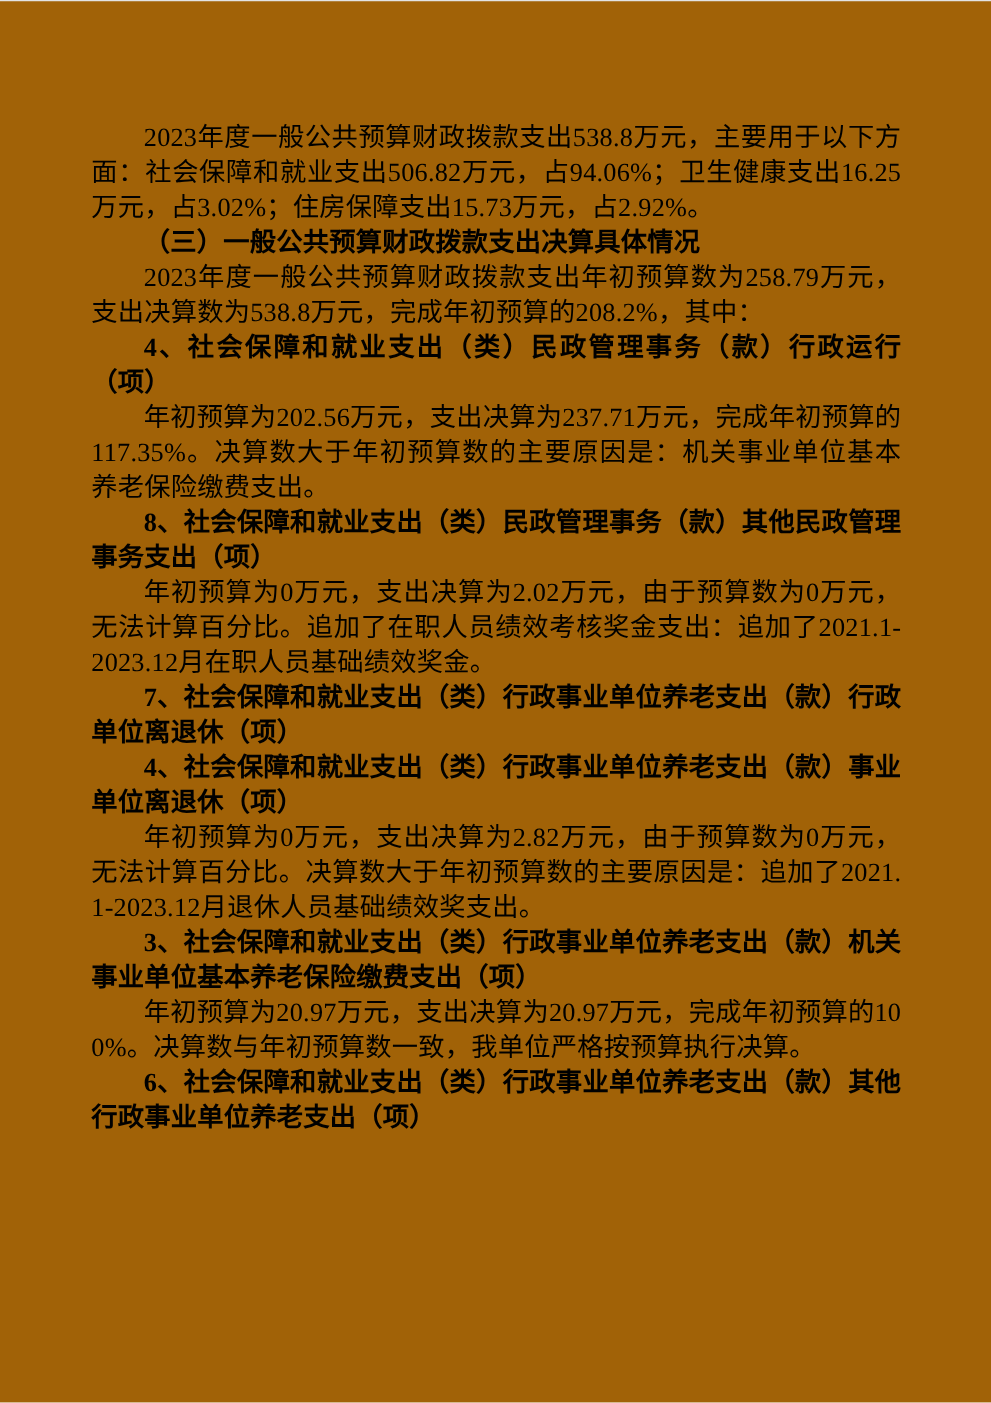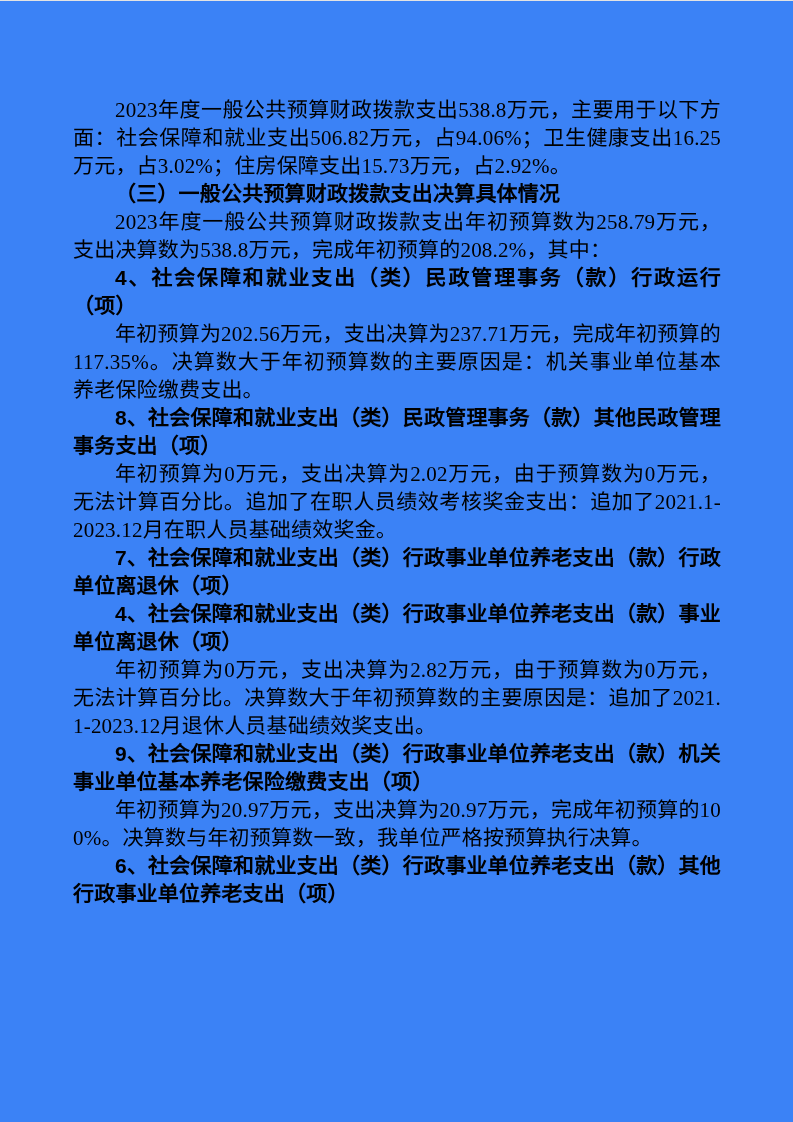--- a/index.html
+++ b/index.html
@@ -5,55 +5,55 @@
   html, body {
     margin: 0;
     padding: 0;
     background: #ffffff;
   }
   .page {
     position: relative;
     width: 793px;
     height: 1122px;
     box-sizing: border-box;
-    background: #3b82f6;
+    background: #a16207;
     border-top: 1px solid #e3e3e3;
     padding: 95px 72px 0 73px;
     overflow: hidden;
     color: #000000;
   }
   .para {
     margin: 0;
     font-size: 21px;
     line-height: 28px;
     text-indent: 2em;
     text-align: justify;
     text-justify: inter-ideograph;
     letter-spacing: 0.2px;
     word-break: break-all;
   }
   .para.body {
     font-family: "Liberation Serif", "DejaVu Serif", serif;
     font-weight: 400;
   }
   .para.heading {
-    font-family: Liberation Sans, sans-serif;
+    font-family: Liberation Serif, serif;
     font-weight: 700;
   }
 </style>
 </head>
 <body>
 
 <div class="page">
   <p class="para body">2023年度一般公共预算财政拨款支出538.8万元，主要用于以下方面：社会保障和就业支出506.82万元，占94.06%；卫生健康支出16.25万元，占3.02%；住房保障支出15.73万元，占2.92%。</p>
   <p class="para heading">（三）一般公共预算财政拨款支出决算具体情况</p>
   <p class="para body">2023年度一般公共预算财政拨款支出年初预算数为258.79万元，支出决算数为538.8万元，完成年初预算的208.2%，其中：</p>
   <p class="para heading">4、社会保障和就业支出（类）民政管理事务（款）行政运行（项）</p>
   <p class="para body">年初预算为202.56万元，支出决算为237.71万元，完成年初预算的117.35%。决算数大于年初预算数的主要原因是：机关事业单位基本养老保险缴费支出。</p>
   <p class="para heading">8、社会保障和就业支出（类）民政管理事务（款）其他民政管理事务支出（项）</p>
   <p class="para body">年初预算为0万元，支出决算为2.02万元，由于预算数为0万元，无法计算百分比。追加了在职人员绩效考核奖金支出：追加了2021.1-2023.12月在职人员基础绩效奖金。</p>
   <p class="para heading">7、社会保障和就业支出（类）行政事业单位养老支出（款）行政单位离退休（项）</p>
   <p class="para heading">4、社会保障和就业支出（类）行政事业单位养老支出（款）事业单位离退休（项）</p>
   <p class="para body">年初预算为0万元，支出决算为2.82万元，由于预算数为0万元，无法计算百分比。决算数大于年初预算数的主要原因是：追加了2021.1-2023.12月退休人员基础绩效奖支出。</p>
-  <p class="para heading">9、社会保障和就业支出（类）行政事业单位养老支出（款）机关事业单位基本养老保险缴费支出（项）</p>
+  <p class="para heading">3、社会保障和就业支出（类）行政事业单位养老支出（款）机关事业单位基本养老保险缴费支出（项）</p>
   <p class="para body">年初预算为20.97万元，支出决算为20.97万元，完成年初预算的100%。决算数与年初预算数一致，我单位严格按预算执行决算。</p>
   <p class="para heading">6、社会保障和就业支出（类）行政事业单位养老支出（款）其他行政事业单位养老支出（项）</p>
 </div>
 
 </body></html>

